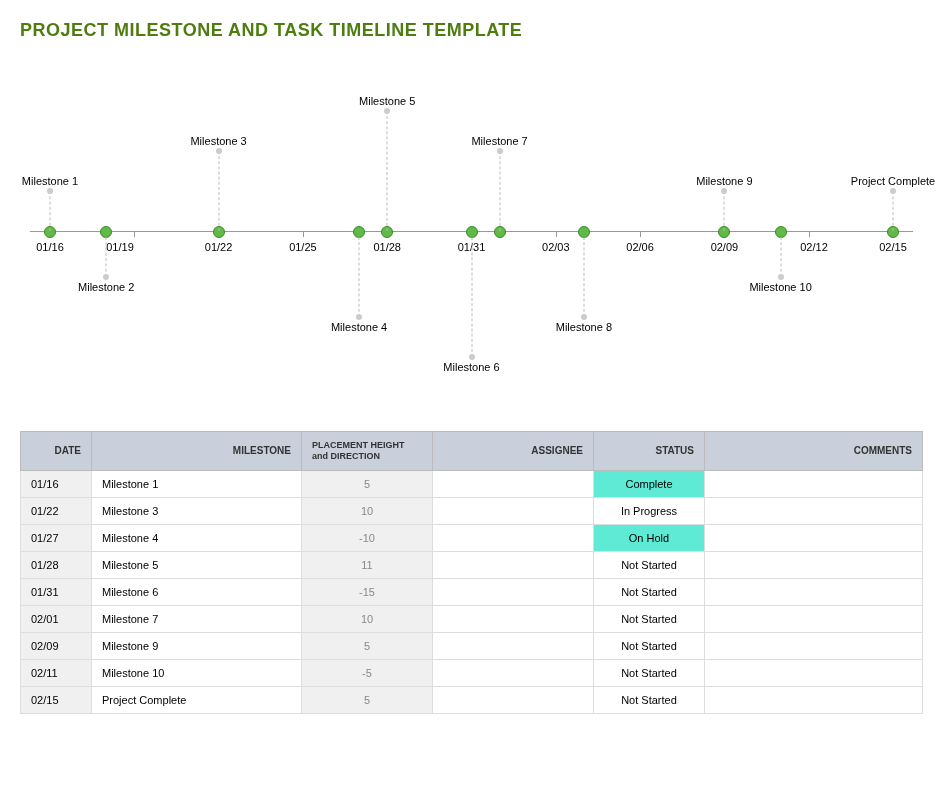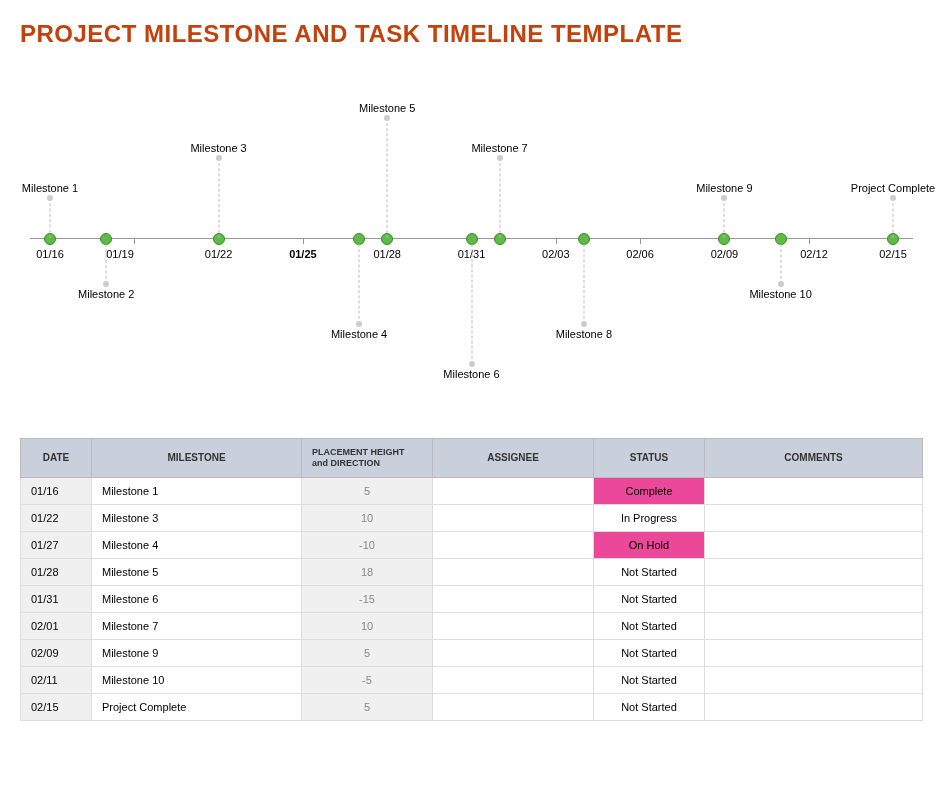--- a/index.html
+++ b/index.html
@@ -4,23 +4,23 @@
 <style>
   body {
     margin: 0;
     padding: 20px;
     font-family: Arial, Helvetica, sans-serif;
     background: #fff;
     width: 943px;
     box-sizing: border-box;
   }
   .title {
-    font-size: 24px;
+    font-size: 18px;
     font-weight: bold;
-    color: #c2410c;
+    color: #4d7c0f;
     letter-spacing: 0.5px;
     margin-bottom: 30px;
   }
   .timeline-container {
     position: relative;
     height: 320px;
     margin: 0 10px 40px 10px;
   }
   .timeline-axis {
     position: absolute;
@@ -76,21 +76,21 @@
     background: #ccc;
     transform: translate(-50%, -50%);
   }
   table {
     width: 100%;
     border-collapse: collapse;
     font-size: 11px;
   }
   th {
     background: #c9d0db;
-    text-align: center;
+    text-align: right;
     padding: 8px 10px;
     border: 1px solid #bbb;
     font-weight: bold;
     font-size: 10px;
     color: #333;
   }
   th.ph-col {
     font-size: 9px;
     line-height: 1.2;
     text-align: left;
@@ -111,21 +111,21 @@
     color: #888;
     width: 110px;
   }
   td.milestone-cell { width: 180px; }
   td.assignee-cell { width: 140px; }
   td.status-cell {
     width: 90px;
     text-align: center;
   }
   td.status-cell.shaded {
-    background: #ec4899;
+    background: #5eead4;
   }
   td.comments-cell {}
   col.c-date { width: 60px; }
   col.c-ms { width: 210px; }
   col.c-ph { width: 120px; }
   col.c-as { width: 160px; }
   col.c-st { width: 100px; }
 </style>
 </head>
 <body>
@@ -134,21 +134,21 @@
 
 <div class="timeline-container">
   <div class="timeline-axis"></div>
 <div class="tick" style="left: 20px;"></div>
     <div class="tick-label" style="left: 20px;">01/16</div>
     <div class="tick" style="left: 104.3px;"></div>
     <div class="tick-label" style="left: 90px;">01/19</div>
     <div class="tick" style="left: 188.6px;"></div>
     <div class="tick-label" style="left: 188.6px;">01/22</div>
     <div class="tick" style="left: 272.9px;"></div>
-    <div class="tick-label" style="left: 272.9px; font-weight: bold;">01/25</div>
+    <div class="tick-label" style="left: 272.9px;">01/25</div>
     <div class="tick" style="left: 357.2px;"></div>
     <div class="tick-label" style="left: 357.2px;">01/28</div>
     <div class="tick" style="left: 441.5px;"></div>
     <div class="tick-label" style="left: 441.5px;">01/31</div>
     <div class="tick" style="left: 525.8px;"></div>
     <div class="tick-label" style="left: 525.8px;">02/03</div>
     <div class="tick" style="left: 610.1px;"></div>
     <div class="tick-label" style="left: 610.1px;">02/06</div>
     <div class="tick" style="left: 694.4px;"></div>
     <div class="tick-label" style="left: 694.4px;">02/09</div>
@@ -242,21 +242,21 @@
         <td class="date-cell">01/27</td>
         <td class="milestone-cell">Milestone 4</td>
         <td class="ph-cell">-10</td>
         <td class="assignee-cell"></td>
         <td class="status-cell shaded">On Hold</td>
         <td class="comments-cell"></td>
       </tr>
       <tr>
         <td class="date-cell">01/28</td>
         <td class="milestone-cell">Milestone 5</td>
-        <td class="ph-cell">18</td>
+        <td class="ph-cell">11</td>
         <td class="assignee-cell"></td>
         <td class="status-cell">Not Started</td>
         <td class="comments-cell"></td>
       </tr>
       <tr>
         <td class="date-cell">01/31</td>
         <td class="milestone-cell">Milestone 6</td>
         <td class="ph-cell">-15</td>
         <td class="assignee-cell"></td>
         <td class="status-cell">Not Started</td>

